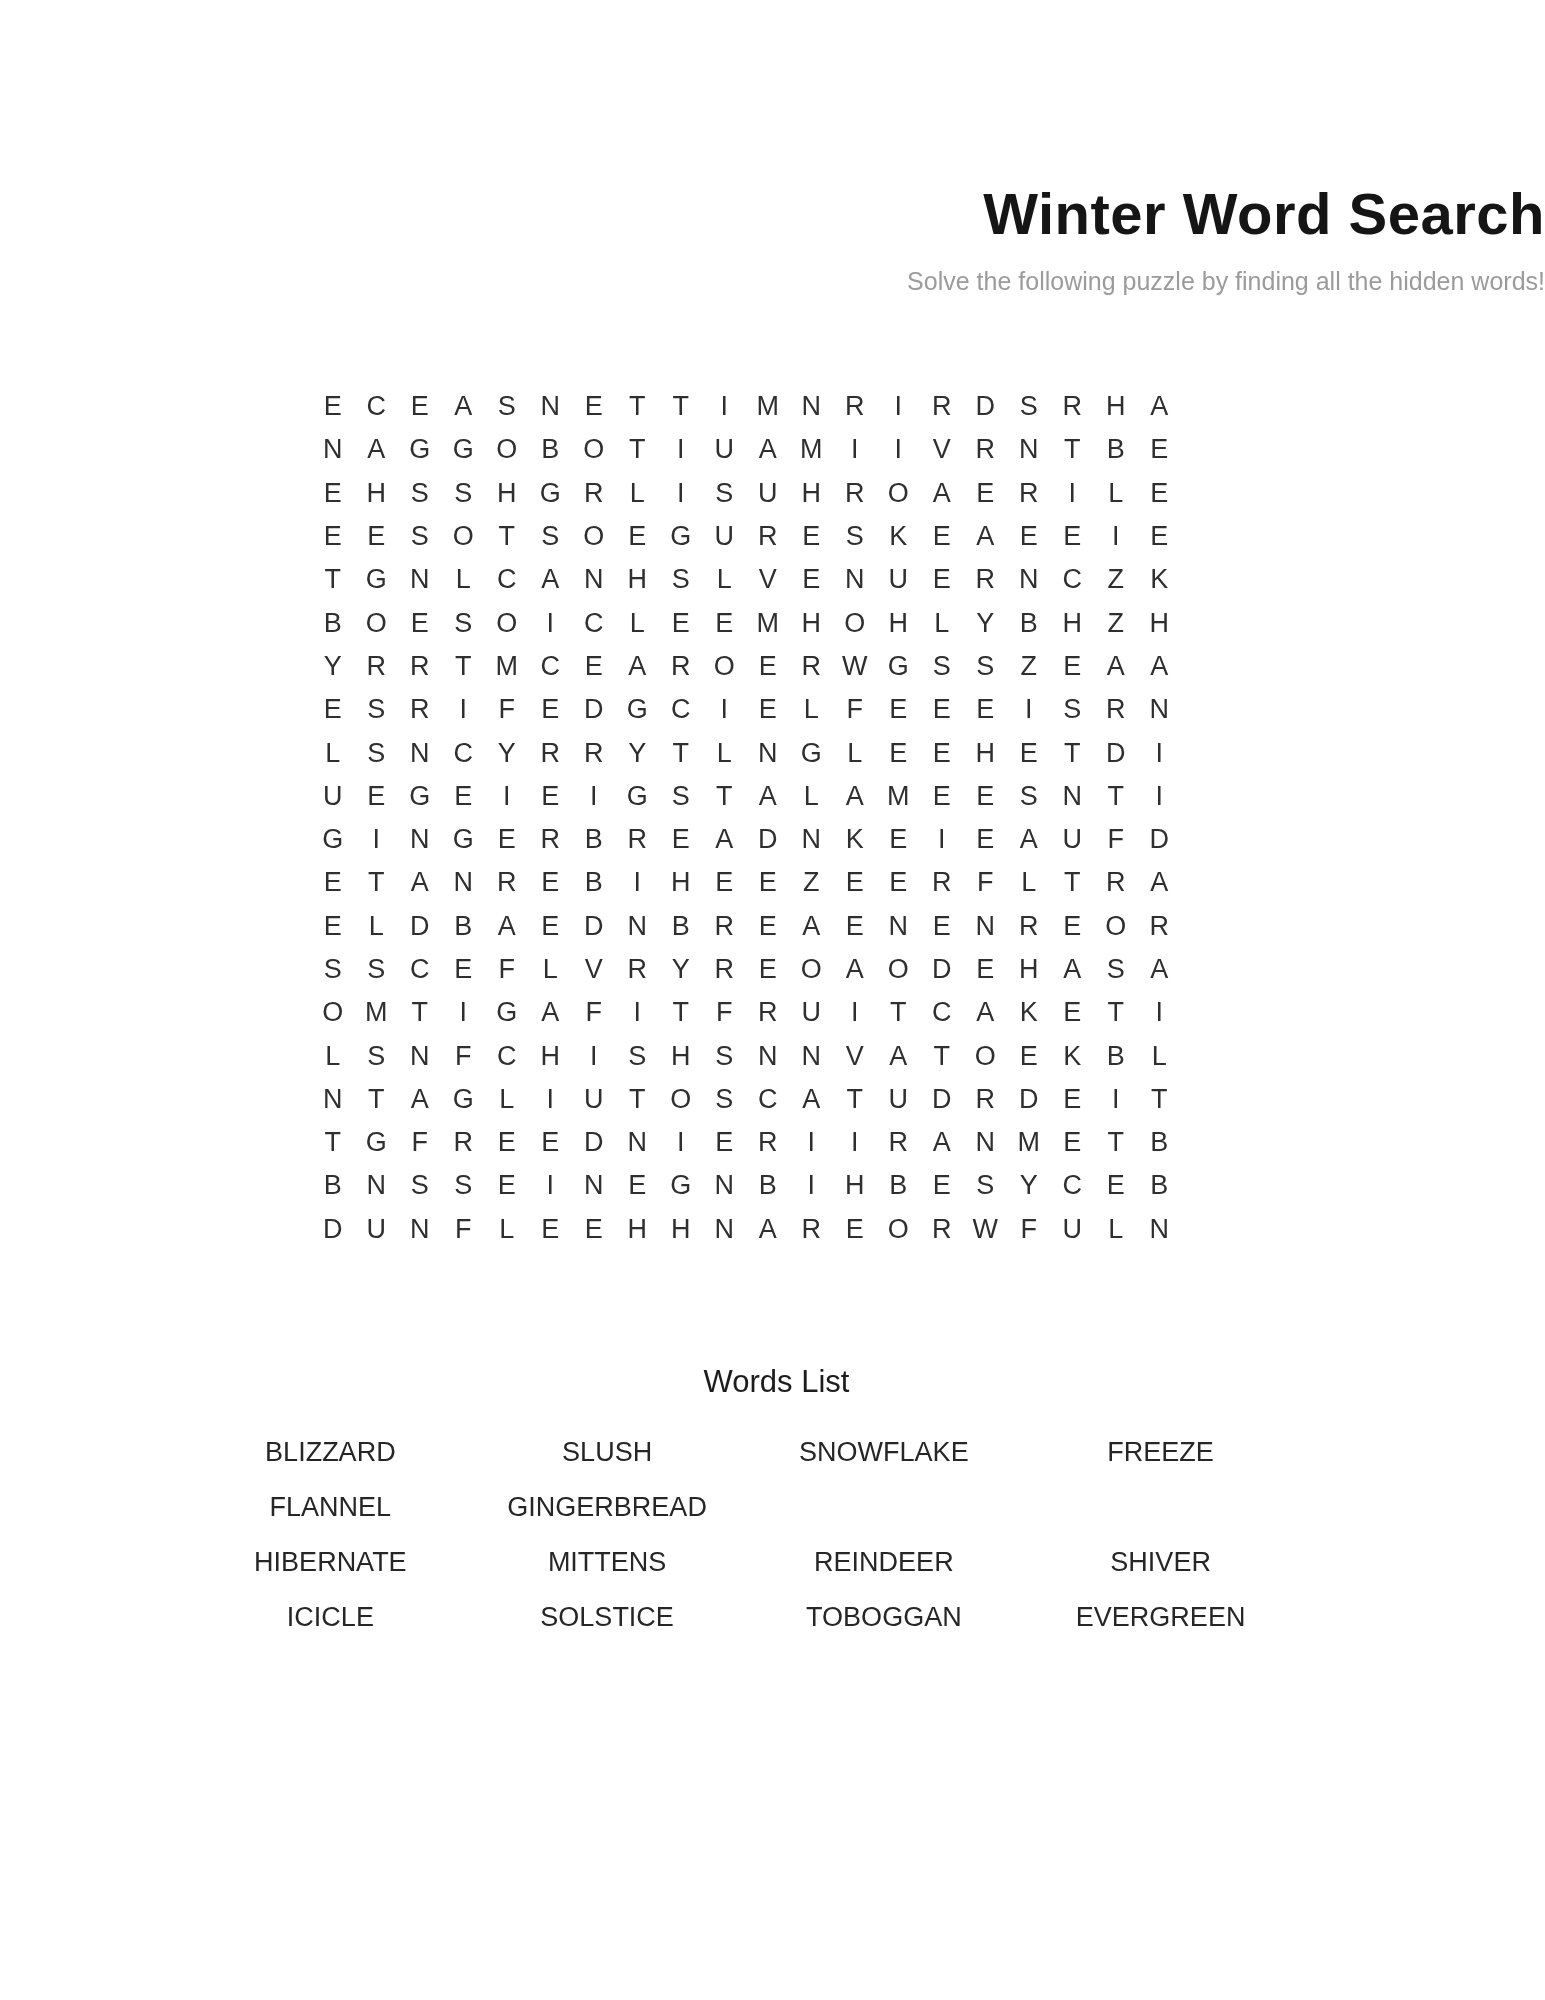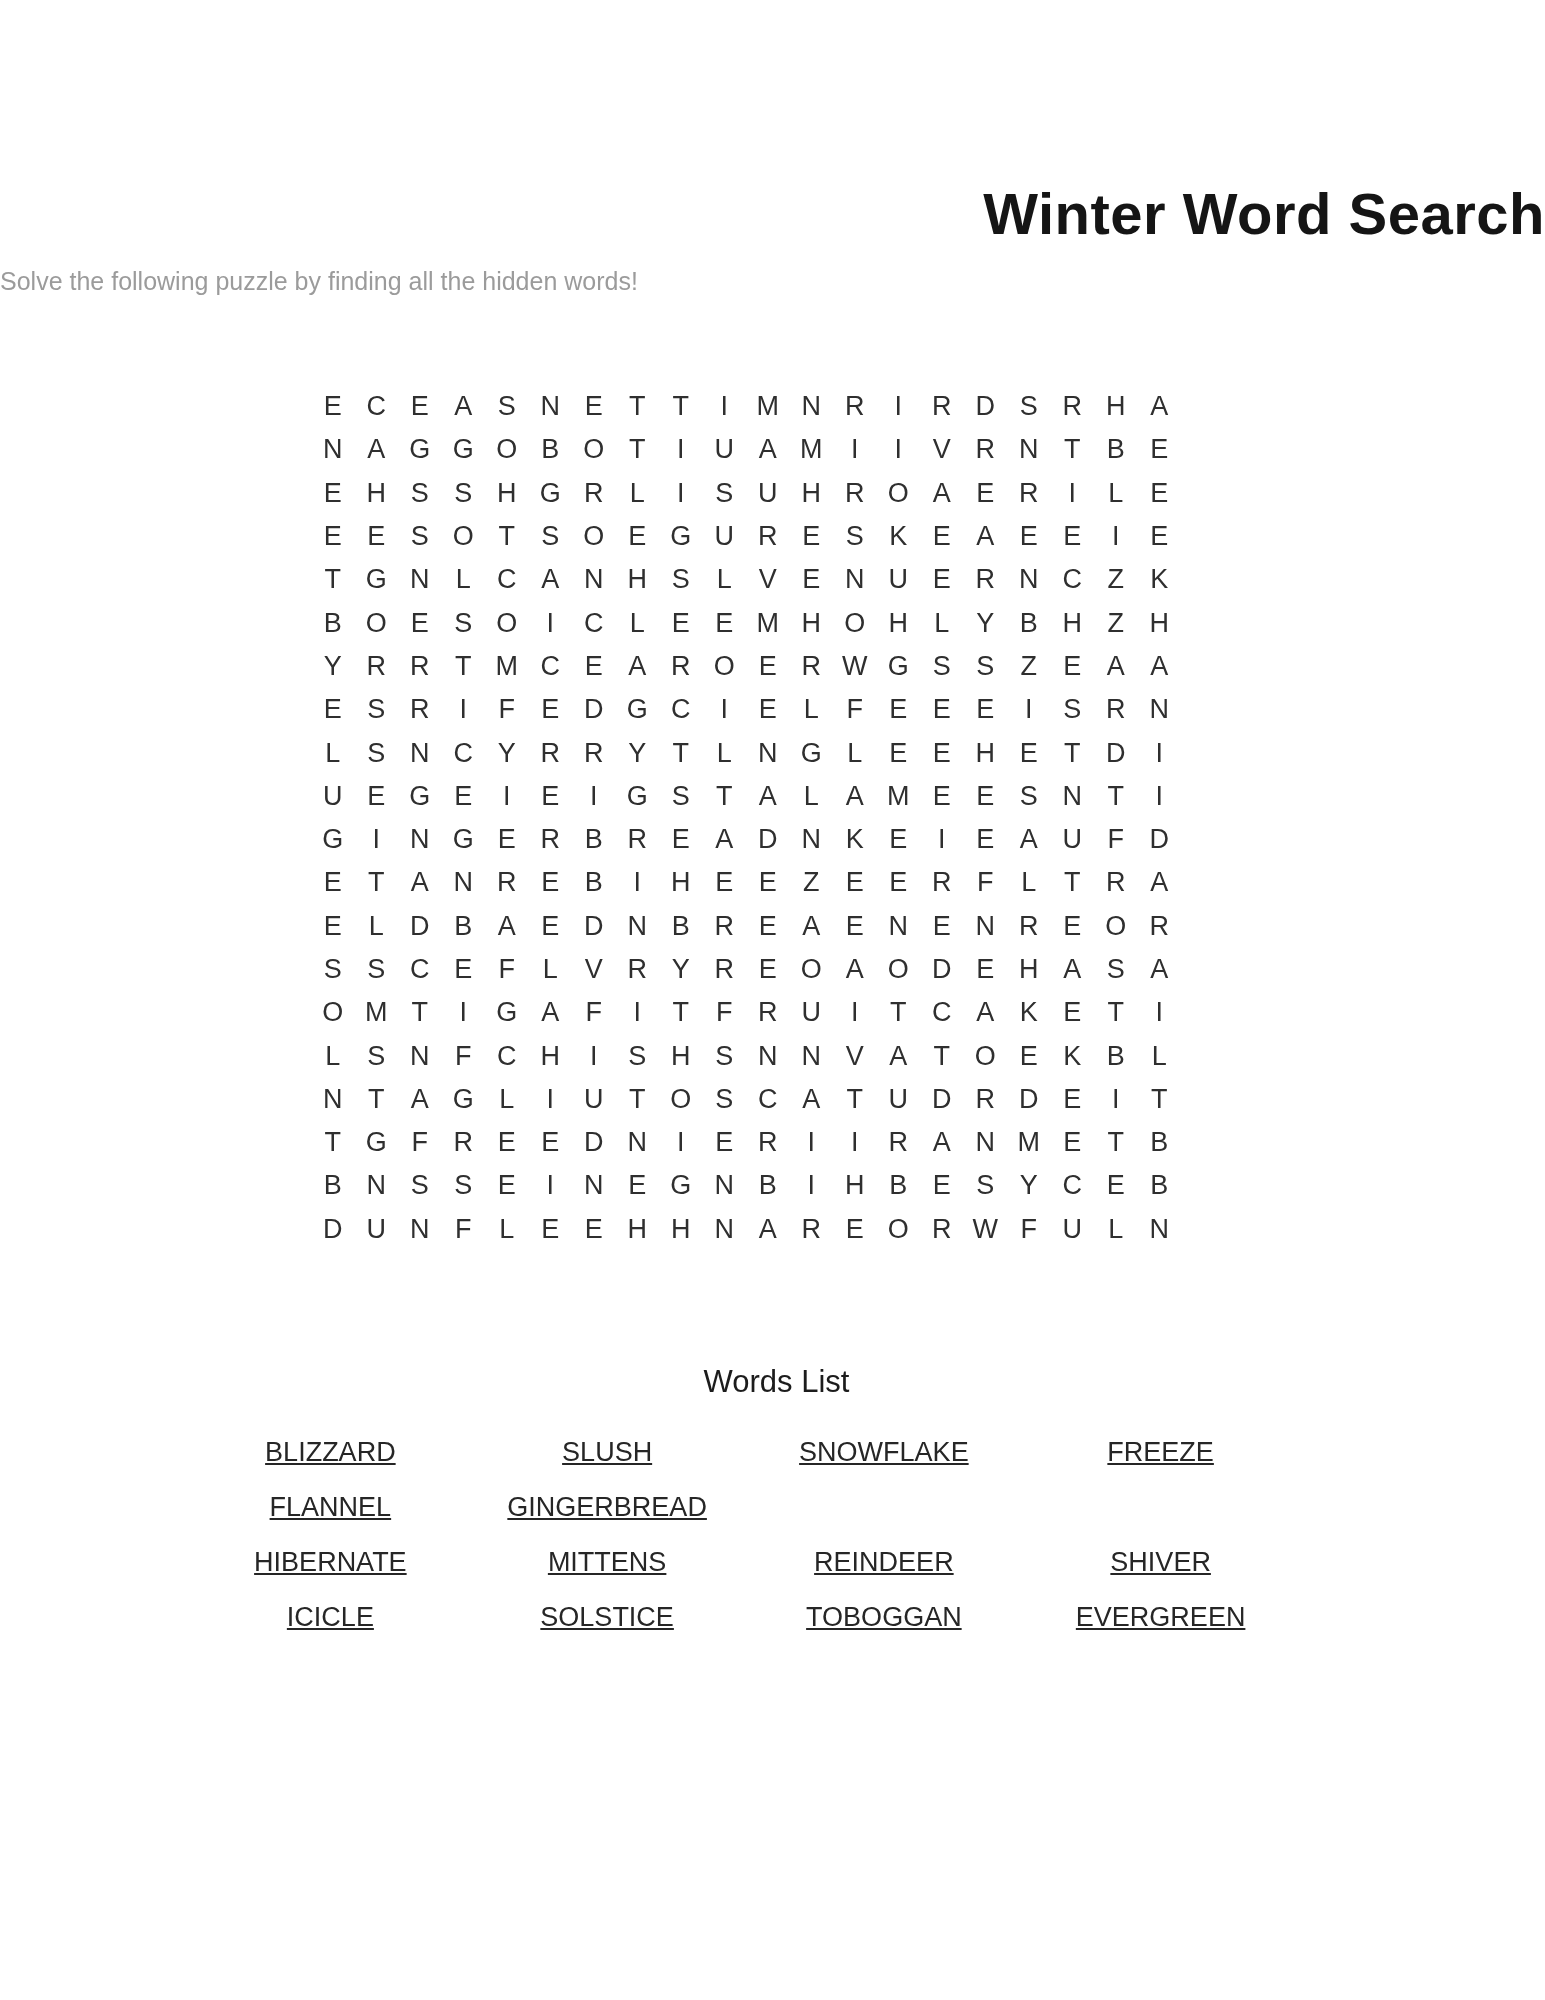--- a/index.html
+++ b/index.html
@@ -32,21 +32,21 @@
     font-weight: bold;
     letter-spacing: 0.5px;
     color: var(--title-color, #151515);
   }
   .subtitle {
     position: absolute;
     top: 266px;
     left: 0;
     width: 100%;
     margin: 0;
-    text-align: left;
+    text-align: right;
     font-size: 25px;
     line-height: 30px;
     font-weight: normal;
     color: var(--subtitle-color, #9b9b9b);
   }
   .grid {
     position: absolute;
     top: 385px;
     left: 311px;
     width: 870px;
@@ -87,21 +87,20 @@
     height: 55px;
   }
   .word {
     width: 276.75px;
     display: flex;
     align-items: center;
     justify-content: center;
     font-size: 27px;
     color: var(--words-color, #262626);
     white-space: nowrap;
-    text-decoration: underline;
   }
 </style>
 </head>
 <body>
 
 <div class="page">
   <h1 class="title">Winter Word Search</h1>
   <p class="subtitle">Solve the following puzzle by finding all the hidden words!</p>
   <div class="grid" id="letter-grid">
       <div class="grid-row">

